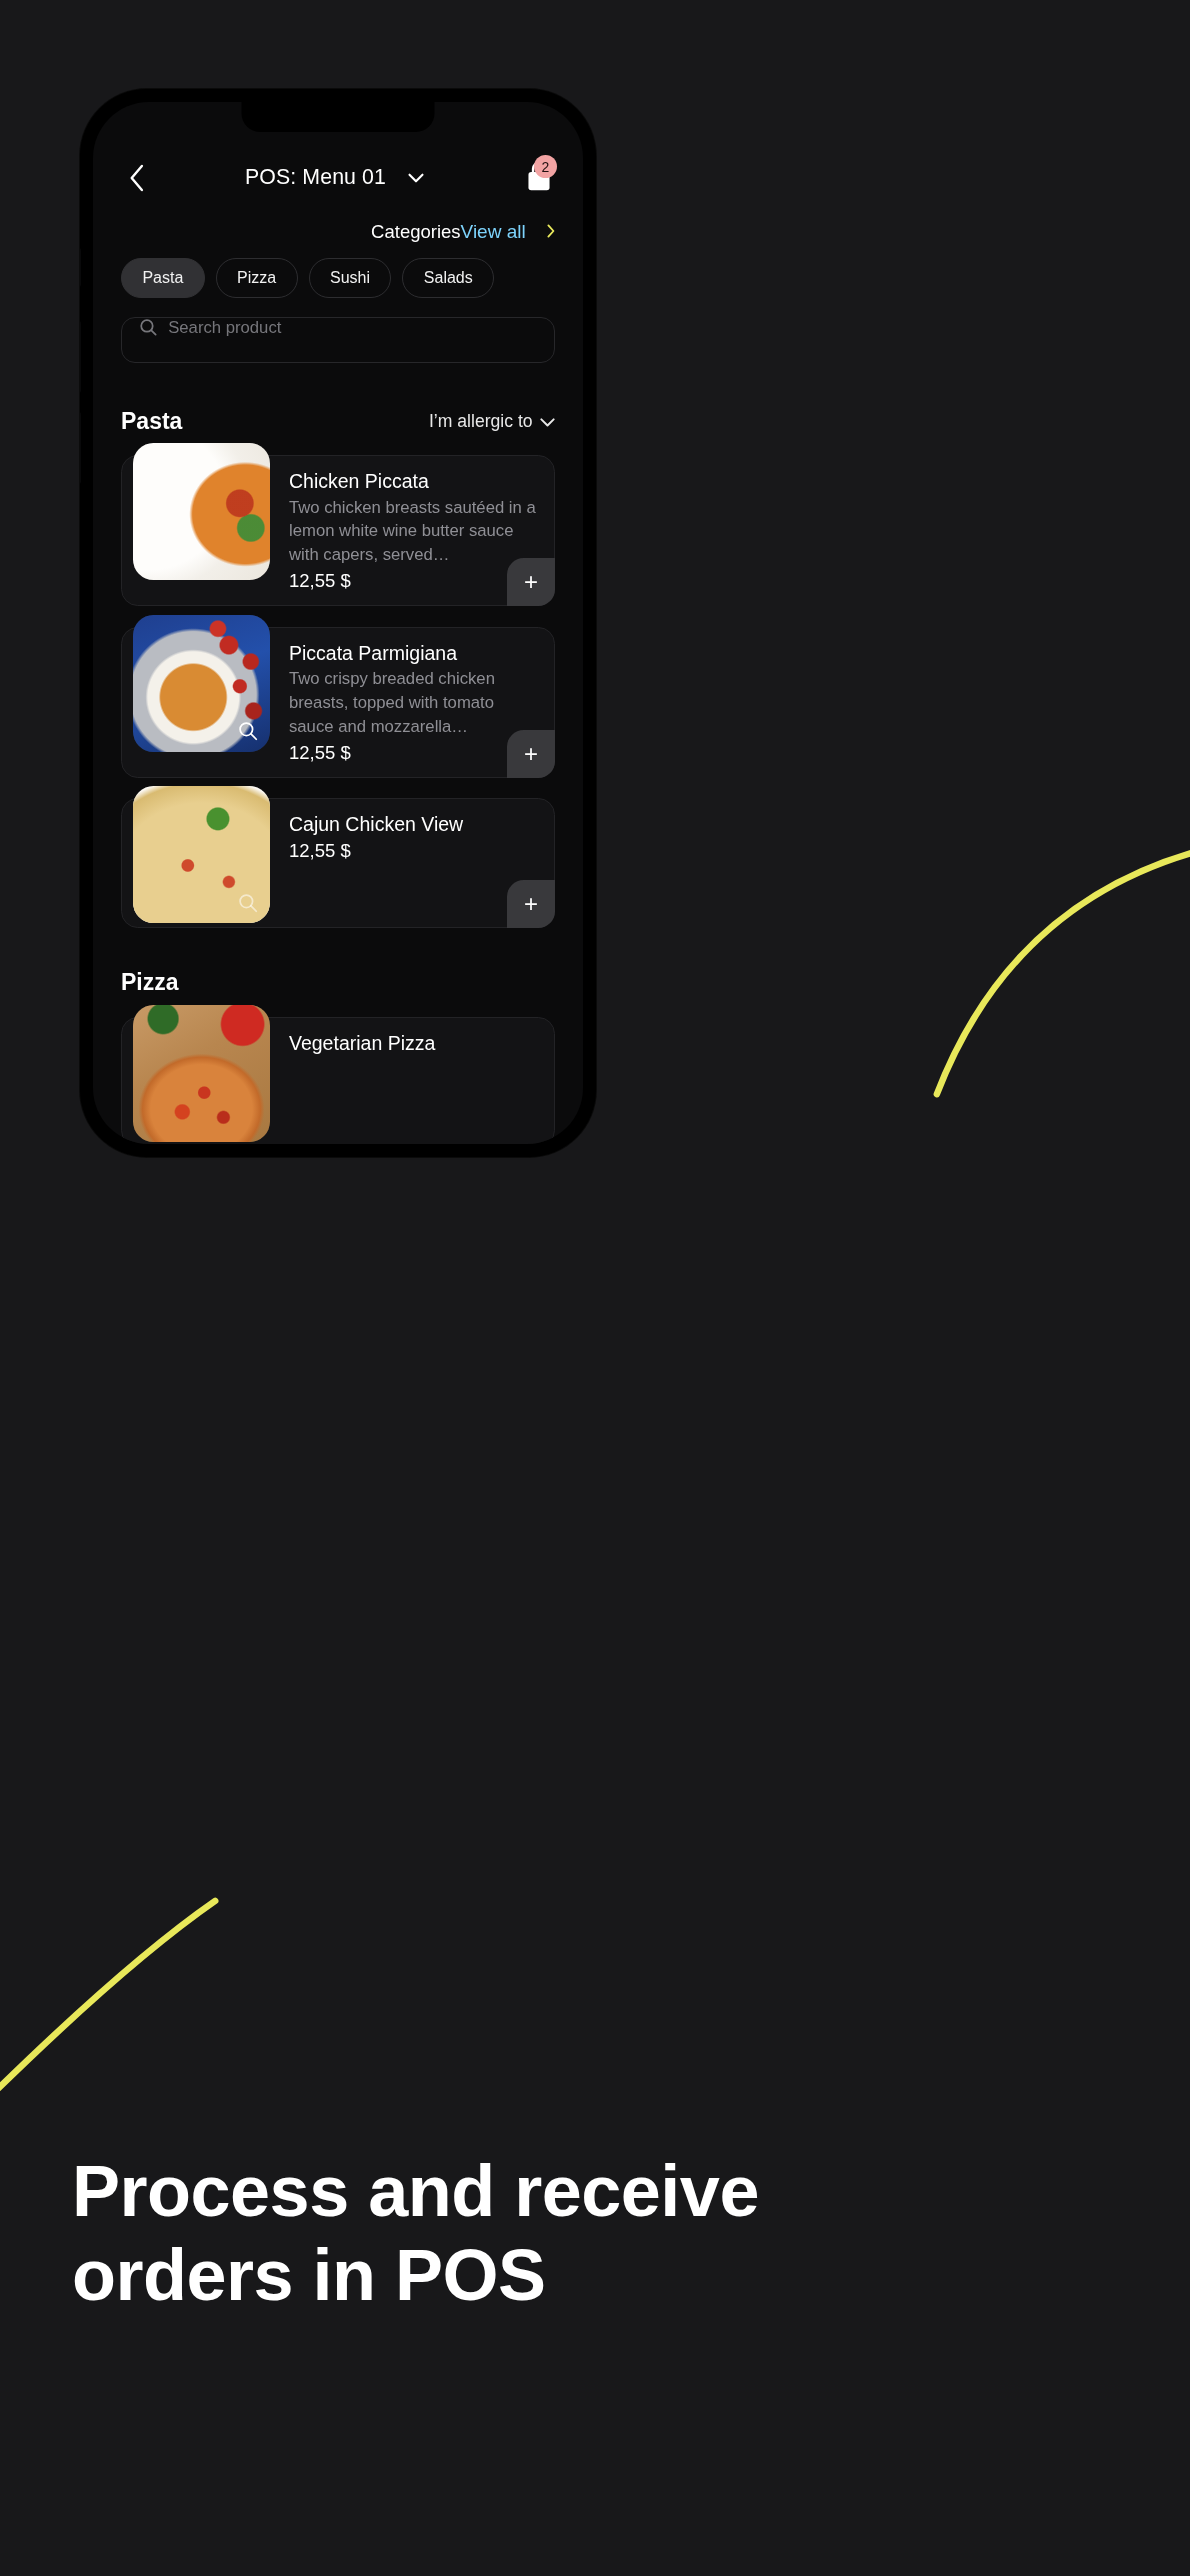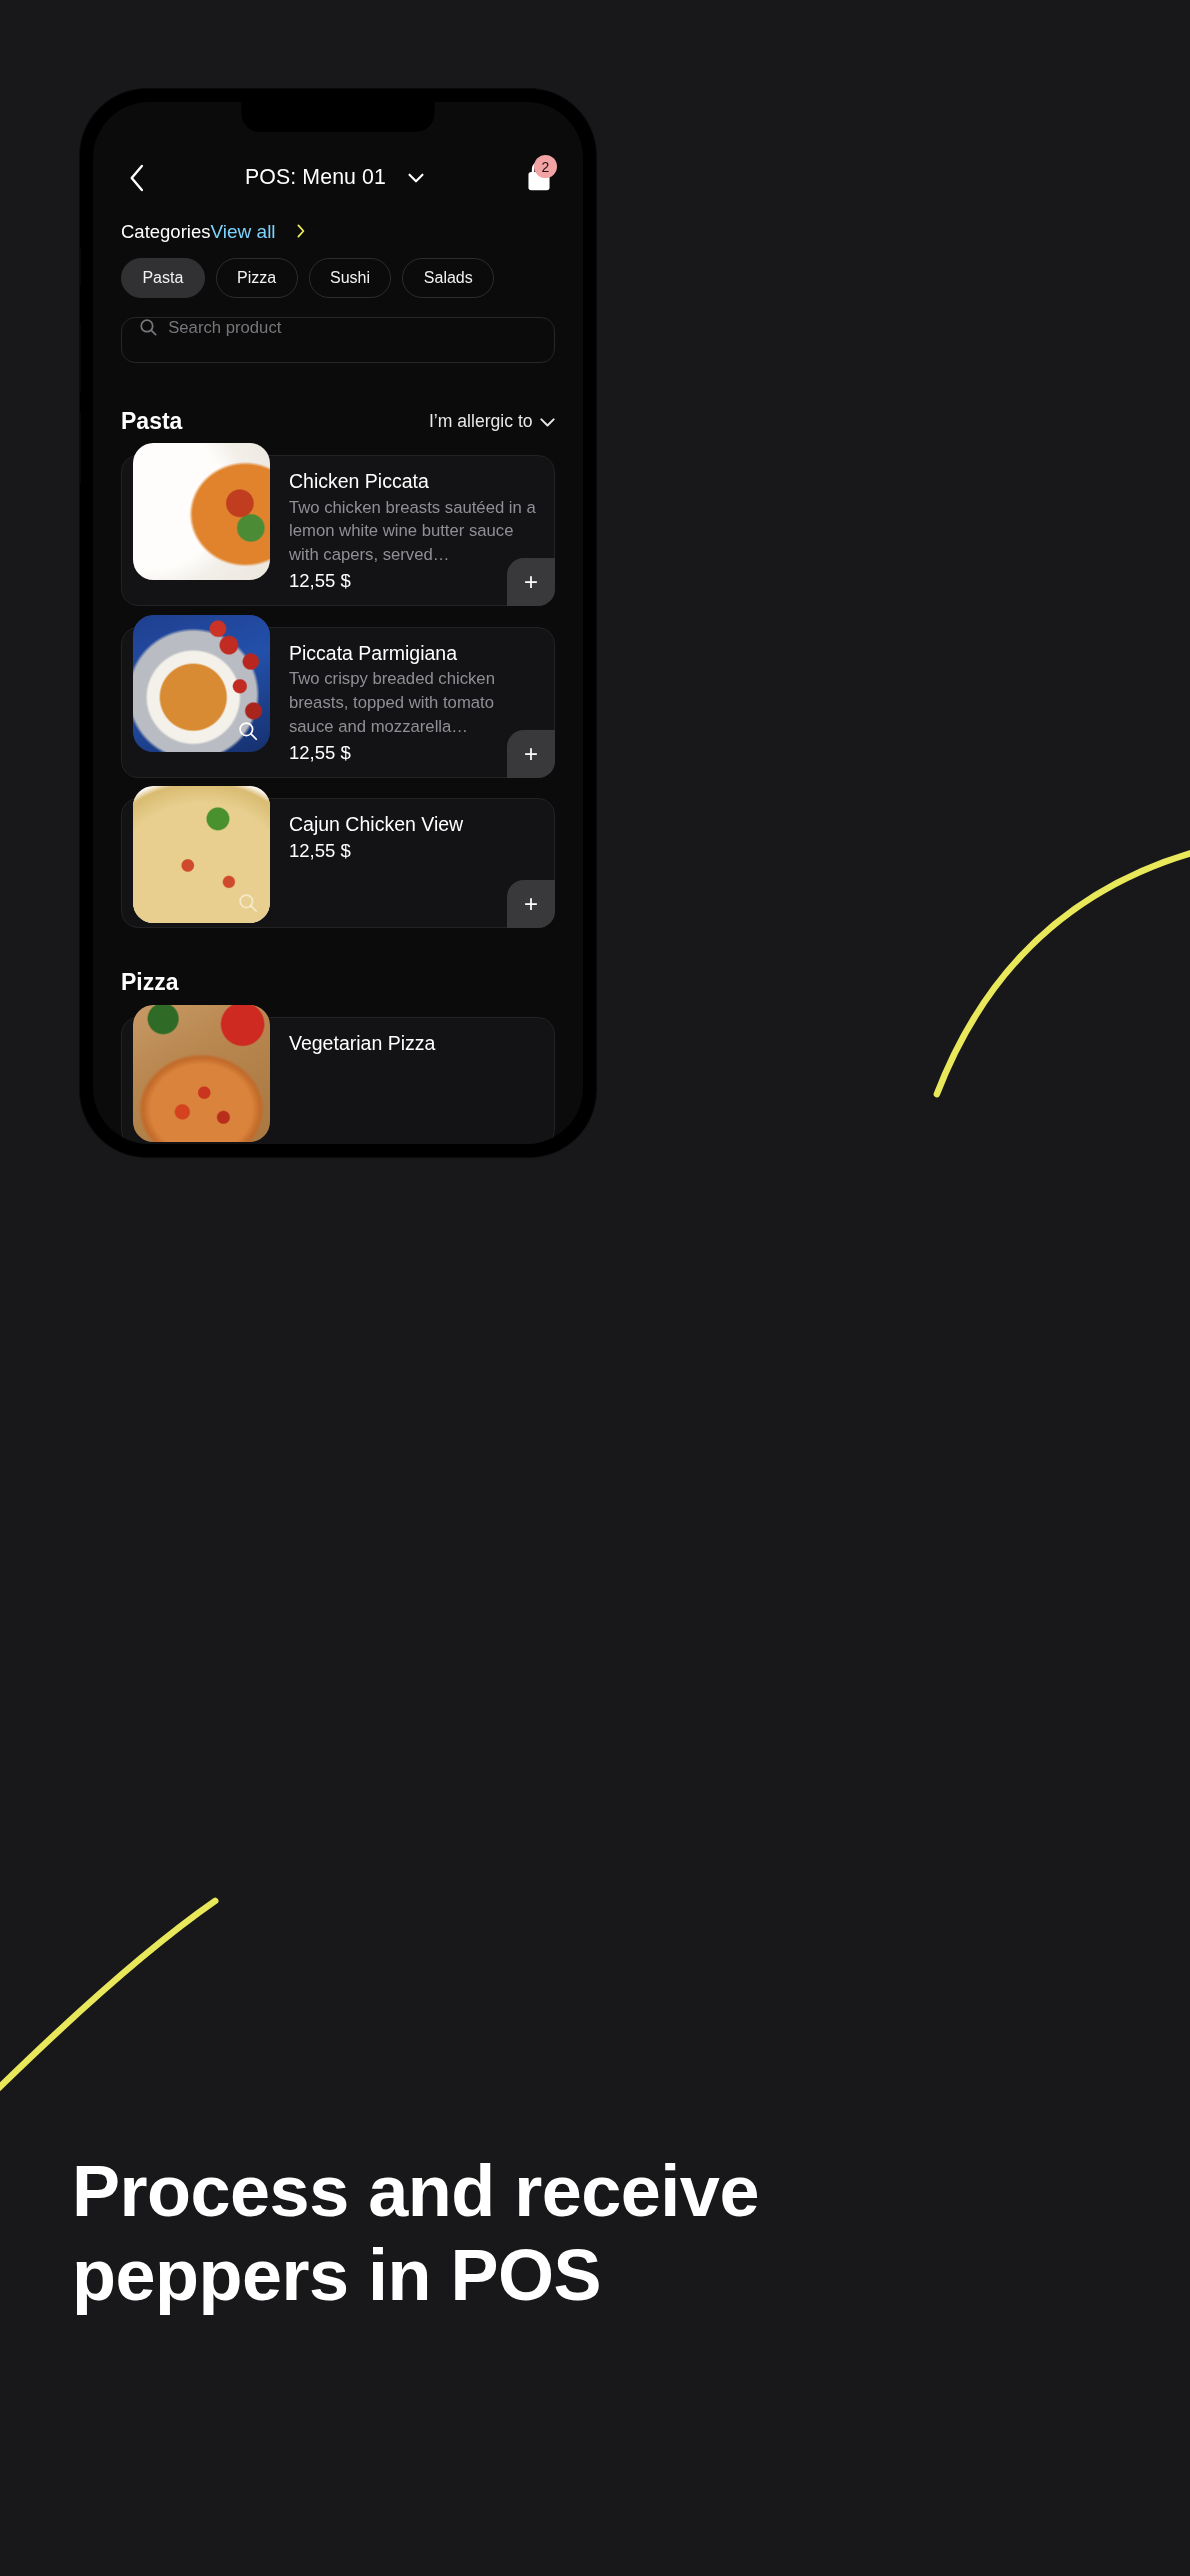--- a/index.html
+++ b/index.html
@@ -125,21 +125,21 @@
     display: flex;
     align-items: center;
     justify-content: center;
     z-index: 3;
   }
 
   
   .cats-head {
     display: flex;
     align-items: baseline;
-    justify-content: flex-start;
+    justify-content: flex-end;
     padding: 13px 28px 0 28px;
   }
   .cats-head .label {
     color: #fff;
     font-size: 18.5px;
     font-weight: 400;
   }
   .viewall {
     color: #7dd3fc;
     font-size: 19px;
@@ -474,17 +474,17 @@
           </div>
           <div class="name">Vegetarian Pizza</div>
         </div>
 
       </div>
     </div>
   </div>
 
   <div id="caption">
     <div>Process and receive</div>
-    <div>peppers in POS</div>
+    <div>orders in POS</div>
   </div>
 
 </div>
 
 
 </body></html>

